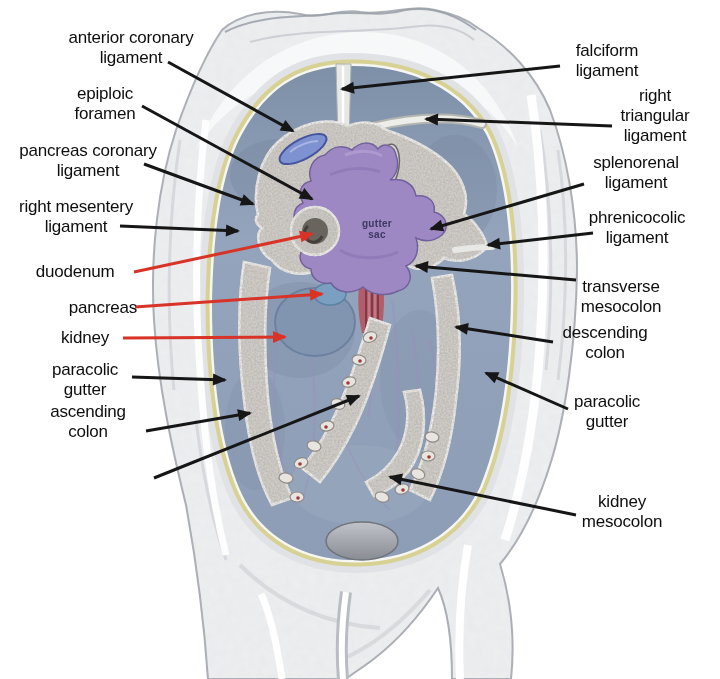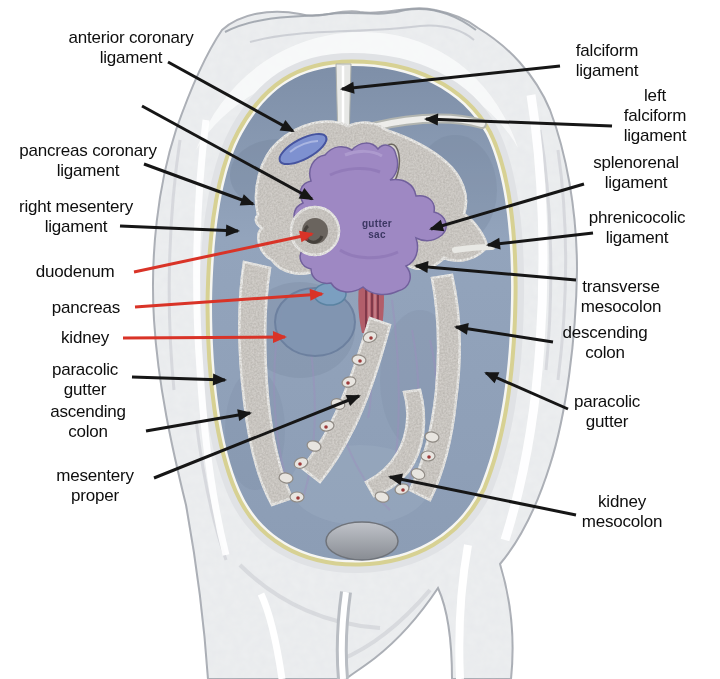--- a/index.html
+++ b/index.html
@@ -227,37 +227,37 @@
       <line x1="568" y1="409" x2="486" y2="373" marker-end="url(#ahBlack)" stroke="#161616"></line>
       <line x1="576" y1="515" x2="390" y2="477" marker-end="url(#ahBlack)" stroke="#161616"></line>
       <line x1="134" y1="272" x2="312" y2="234" marker-end="url(#ahRed)" stroke="#d93327"></line>
       <line x1="135" y1="307" x2="322" y2="294" marker-end="url(#ahRed)" stroke="#d93327"></line>
       <line x1="123" y1="338" x2="285" y2="337" marker-end="url(#ahRed)" stroke="#d93327"></line>
     </g>
   </svg>
 
   <div class="label" style="left:131px;top:48px">anterior coronary
 ligament</div>
+  <div class="label" style="left:105px;top:104px">epiploic
+foramen</div>
   <div class="label" style="left:88px;top:161px">pancreas coronary
 ligament</div>
   <div class="label" style="left:76px;top:217px">right mesentery
 ligament</div>
   <div class="label" style="left:75px;top:272px">duodenum</div>
-  <div class="label" style="left:86px;top:308px">pancreas</div>
+  <div class="label" style="left:103px;top:308px">pancreas</div>
   <div class="label" style="left:85px;top:338px">kidney</div>
   <div class="label" style="left:85px;top:380px">paracolic
 gutter</div>
   <div class="label" style="left:88px;top:422px">ascending
 colon</div>
-  <div class="label" style="left:95px;top:486px">mesentery
-proper</div>
 
   <div class="label" style="left:607px;top:61px">falciform
 ligament</div>
-  <div class="label" style="left:655px;top:116px">left falciform
+  <div class="label" style="left:655px;top:116px">right triangular
 ligament</div>
   <div class="label" style="left:636px;top:173px">splenorenal
 ligament</div>
   <div class="label" style="left:637px;top:228px">phrenicocolic
 ligament</div>
   <div class="label" style="left:621px;top:297px">transverse
 mesocolon</div>
   <div class="label" style="left:605px;top:343px">descending
 colon</div>
   <div class="label" style="left:607px;top:412px">paracolic

